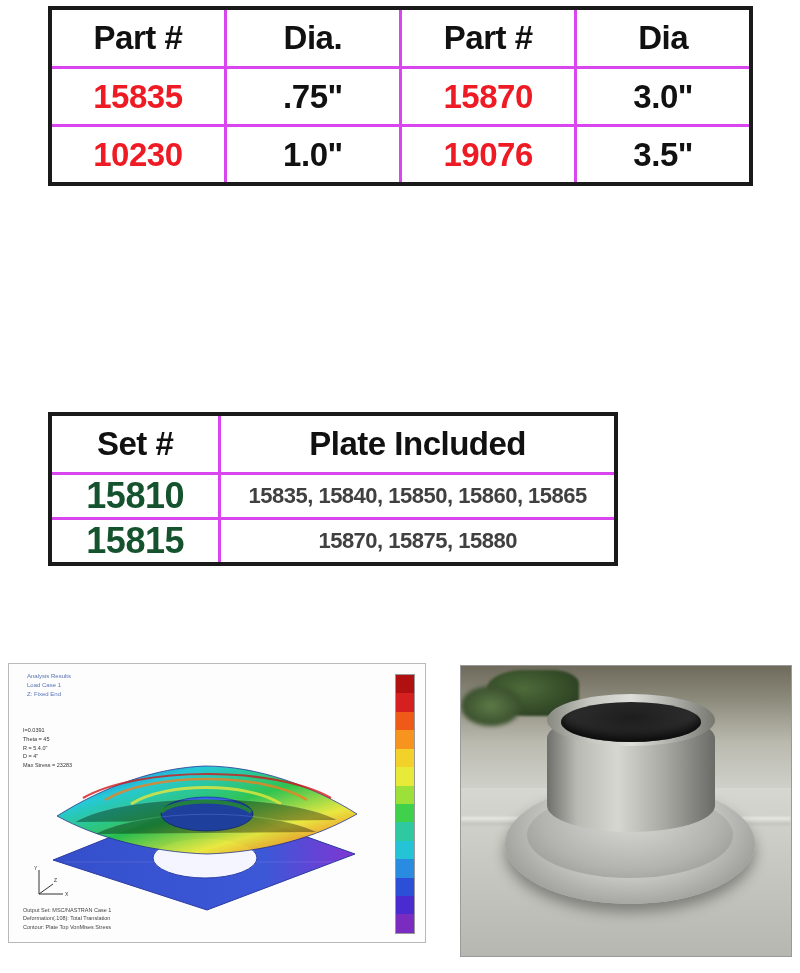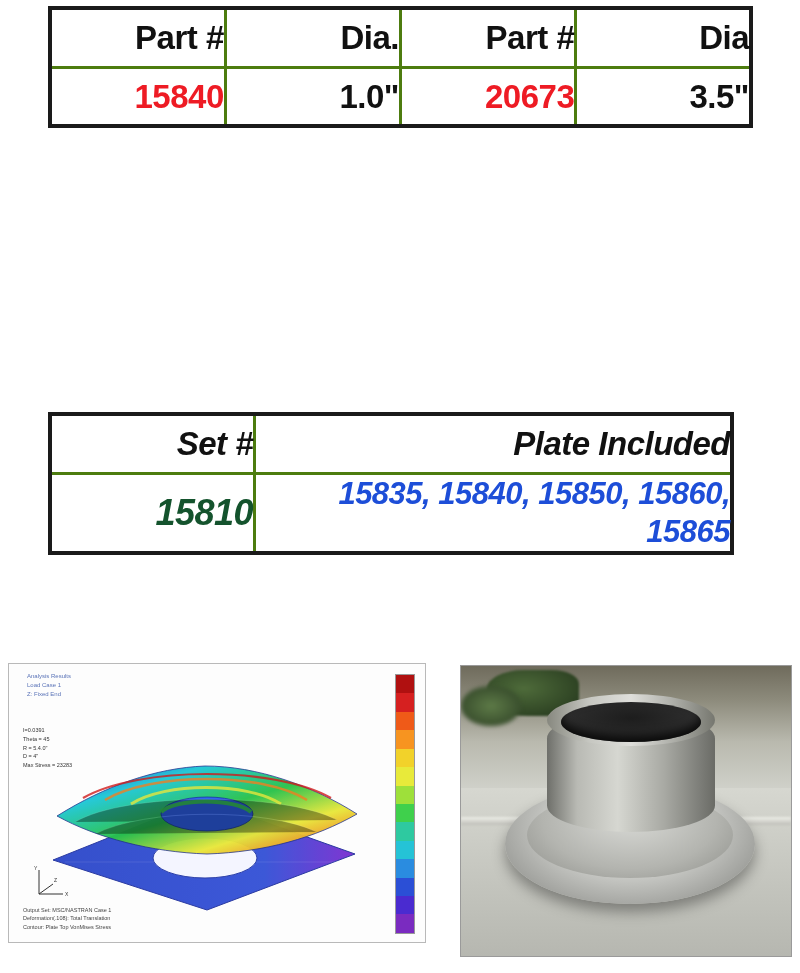--- a/index.html
+++ b/index.html
@@ -28,22 +28,22 @@
     top: 6px;
     width: 705px;
   }
   table.grid {
     border-collapse: collapse;
     width: 100%;
     table-layout: fixed;
     background: #fff;
   }
   table.grid td, table.grid th {
-    border: 3px solid #4d7c0f;
-    text-align: right;
+    border: 3px solid #d946ef;
+    text-align: center;
     vertical-align: middle;
     padding: 0;
     font-weight: bold;
   }
   .parts-table-wrap table.grid {
     border: 4px solid #1a1a1a;
   }
   .hdr-cell {
     font-size: 33px;
     color: #111111;
@@ -61,41 +61,40 @@
     color: #111111;
     height: 55px;
     letter-spacing: -0.5px;
   }
 
   
   .sets-table-wrap {
     position: absolute;
     left: 48px;
     top: 412px;
-    width: 686px;
-    font-style: italic;
+    width: 570px;
   }
   .sets-table-wrap table.grid {
     border: 4px solid #1a1a1a;
   }
   .set-hdr {
     font-size: 33px;
     color: #111111;
     height: 56px;
     letter-spacing: -0.5px;
   }
   .set-num {
     font-size: 36px;
     color: #14532d;
     letter-spacing: -0.5px;
     padding: 4px 0;
   }
   .set-dies {
-    font-size: 31px;
-    color: #1d4ed8;
+    font-size: 22px;
+    color: #404040;
     letter-spacing: -0.5px;
     line-height: 1.22;
     padding: 6px 10px;
   }
 
   
   .img-row {
     position: absolute;
     left: 0;
     top: 663px;
@@ -261,23 +260,29 @@
       <thead>
         <tr>
           <th class="hdr-cell">Part #</th>
           <th class="hdr-cell">Dia.</th>
           <th class="hdr-cell">Part #</th>
           <th class="hdr-cell">Dia</th>
         </tr>
       </thead>
       <tbody>
         <tr>
-          <td class="part-cell">15840</td>
+          <td class="part-cell">15835</td>
+          <td class="dia-cell">.75"</td>
+          <td class="part-cell">15870</td>
+          <td class="dia-cell">3.0"</td>
+        </tr>
+        <tr>
+          <td class="part-cell">10230</td>
           <td class="dia-cell">1.0"</td>
-          <td class="part-cell">20673</td>
+          <td class="part-cell">19076</td>
           <td class="dia-cell">3.5"</td>
         </tr>
       </tbody>
     </table>
   </div>
 
   <div class="sets-table-wrap">
     <table class="grid">
       <colgroup>
         <col style="width:30%">
@@ -286,20 +291,24 @@
       <thead>
         <tr>
           <th class="set-hdr">Set #</th>
           <th class="set-hdr">Plate Included</th>
         </tr>
       </thead>
       <tbody>
         <tr>
           <td class="set-num">15810</td>
           <td class="set-dies">15835, 15840, 15850, 15860, 15865</td>
+        </tr>
+        <tr>
+          <td class="set-num">15815</td>
+          <td class="set-dies">15870, 15875, 15880</td>
         </tr>
       </tbody>
     </table>
   </div>
 
   <div class="img-row">
 
     <div class="fea">
       <div class="fea-title">Analysis Results
 Load Case 1

